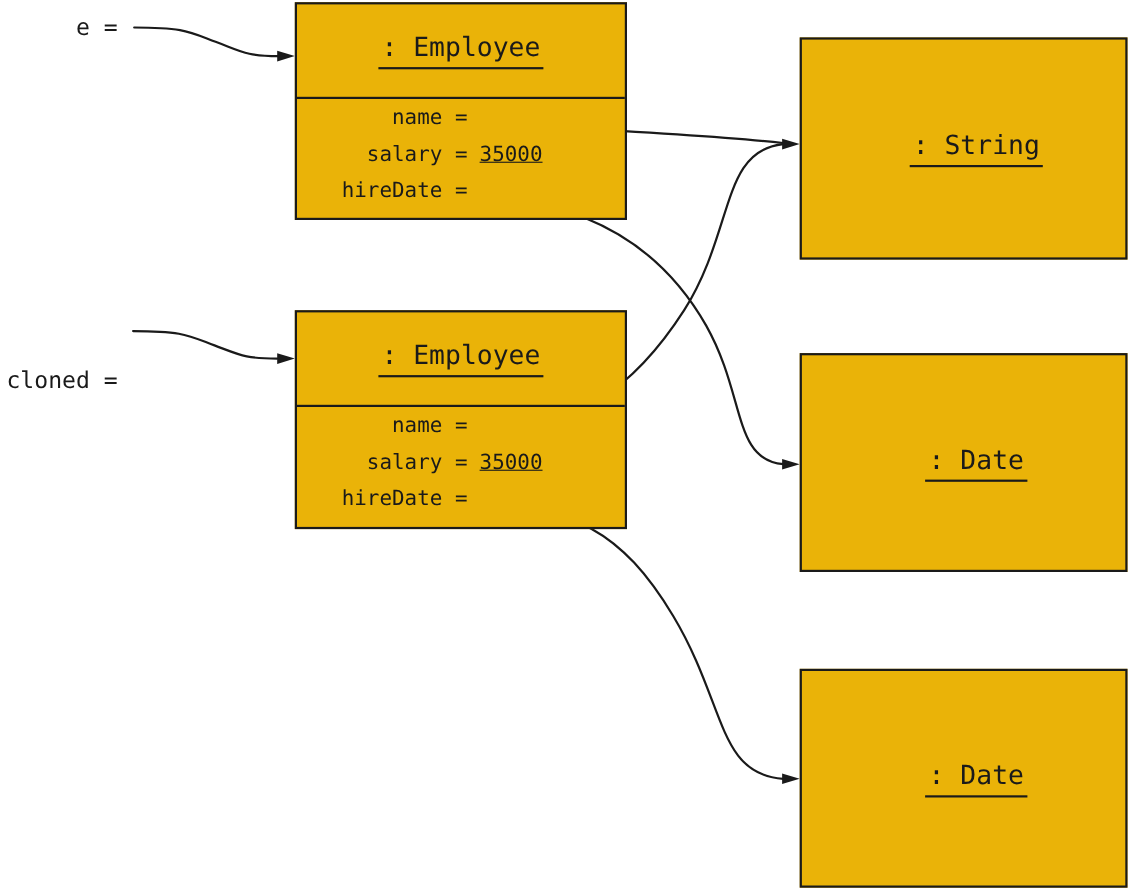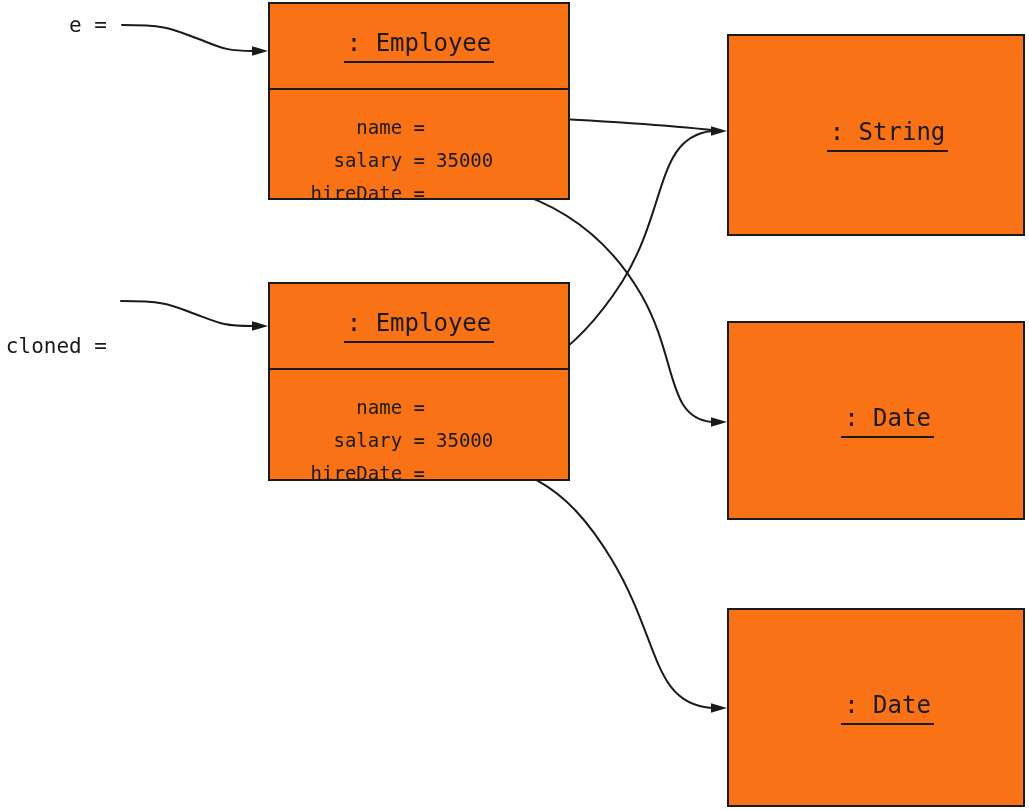--- a/index.html
+++ b/index.html
@@ -27,21 +27,21 @@
     stroke: #1a1a1a;
     stroke-width: 2;
     stroke-linecap: round;
   }
   #arrow-layer polygon {
     fill: #1a1a1a;
     stroke: none;
   }
   .obj {
     position: absolute;
-    background: #f97316;
+    background: #eab308;
     border: 2px solid #1a1a1a;
     box-sizing: border-box;
   }
   #employee1 { left: 268px; top: 2px;   width: 302px; height: 198px; }
   #employee2 { left: 268px; top: 282px; width: 302px; height: 199px; }
   #string1   { left: 727px; top: 34px;  width: 298px; height: 202px; }
   #date1     { left: 727px; top: 321px; width: 298px; height: 199px; }
   #date2     { left: 727px; top: 608px; width: 298px; height: 199px; }
 
   .title-compartment {
@@ -59,37 +59,38 @@
     margin-left: 23px;
   }
   .obj-title {
     font-size: 24px;
     line-height: 28px;
     border-bottom: 2px solid #1a1a1a;
     padding: 0 3px 4px 3px;
     white-space: pre;
   }
   .fields-compartment {
-    padding-top: 21px;
+    padding-top: 1px;
   }
   .field {
     height: 33px;
     line-height: 33px;
     font-size: 19px;
     display: flex;
     white-space: pre;
   }
   .fname {
     display: inline-block;
     width: 155px;
     text-align: right;
   }
   .fval {
     display: inline-block;
     margin-left: 11px;
+    text-decoration: underline;
   }
   .pointer-label {
     position: absolute;
     left: 0;
     width: 107px;
     font-size: 21px;
     line-height: 26px;
     text-align: right;
     white-space: pre;
   }

